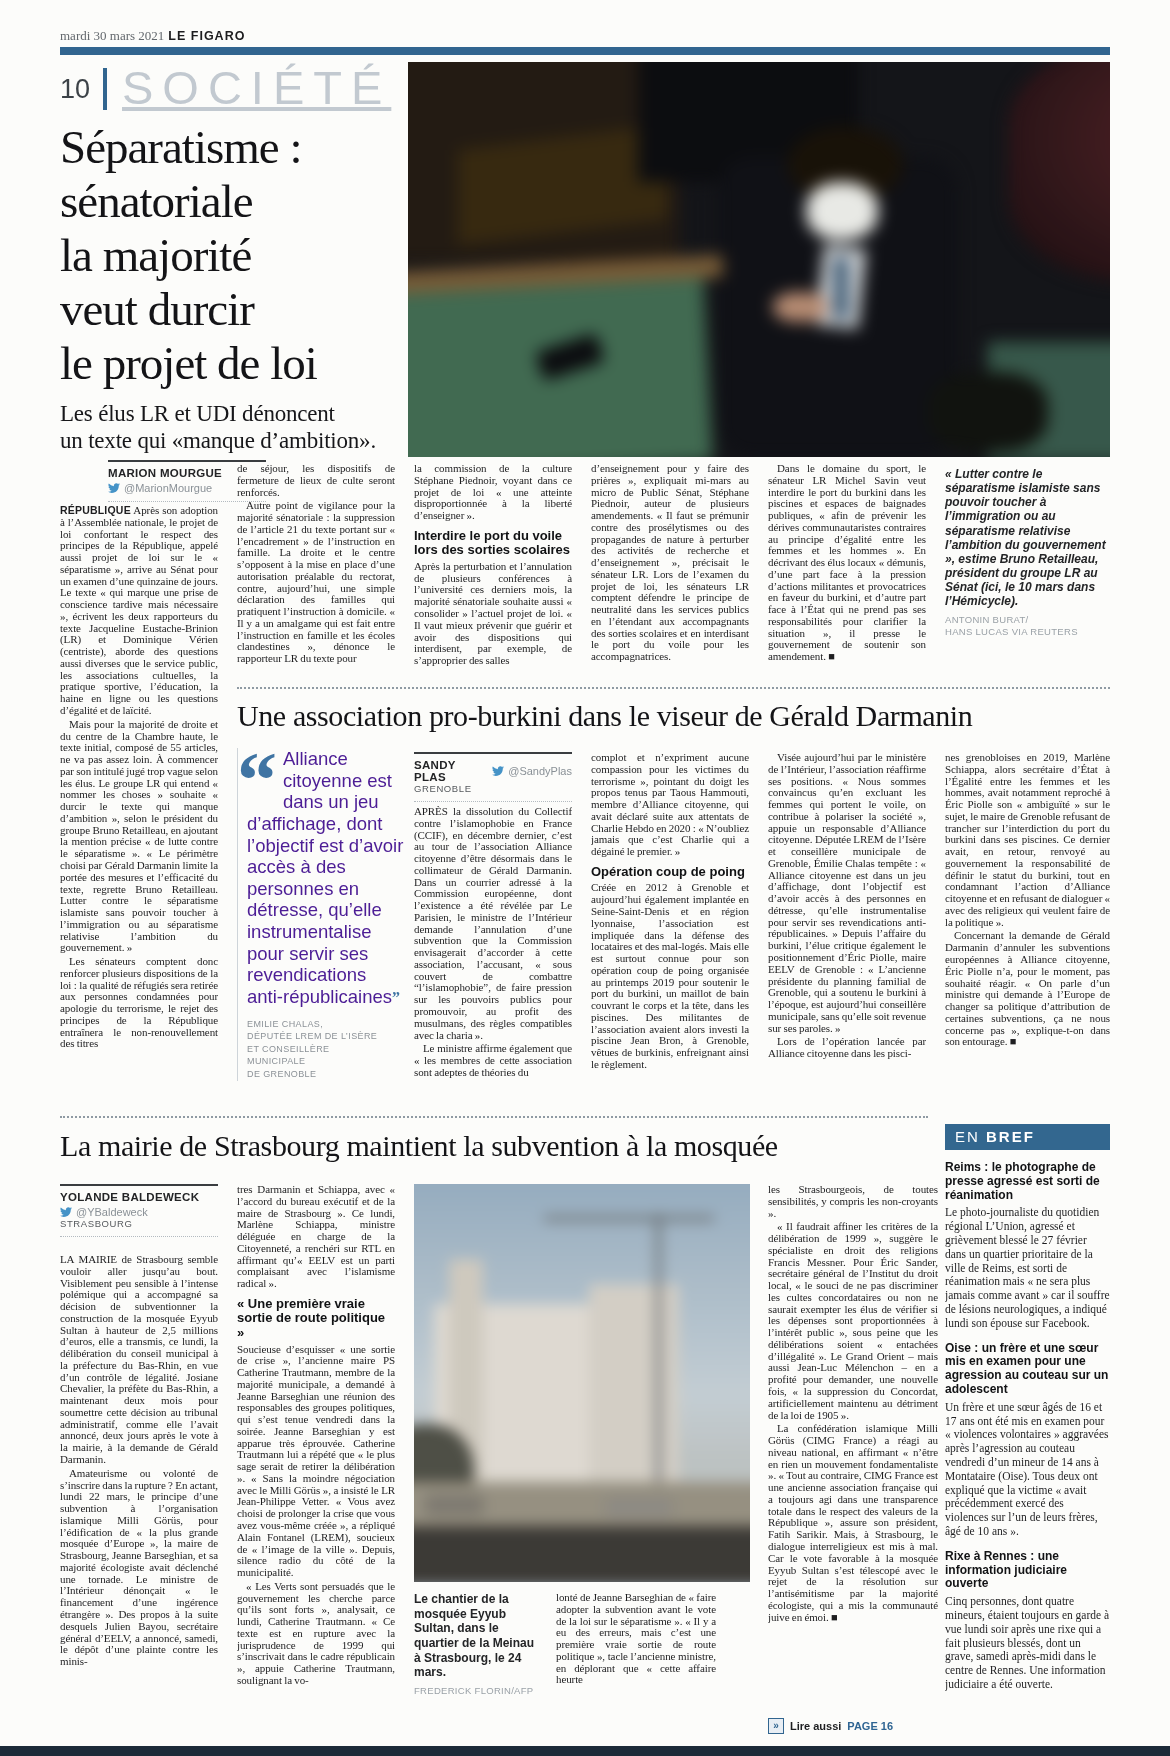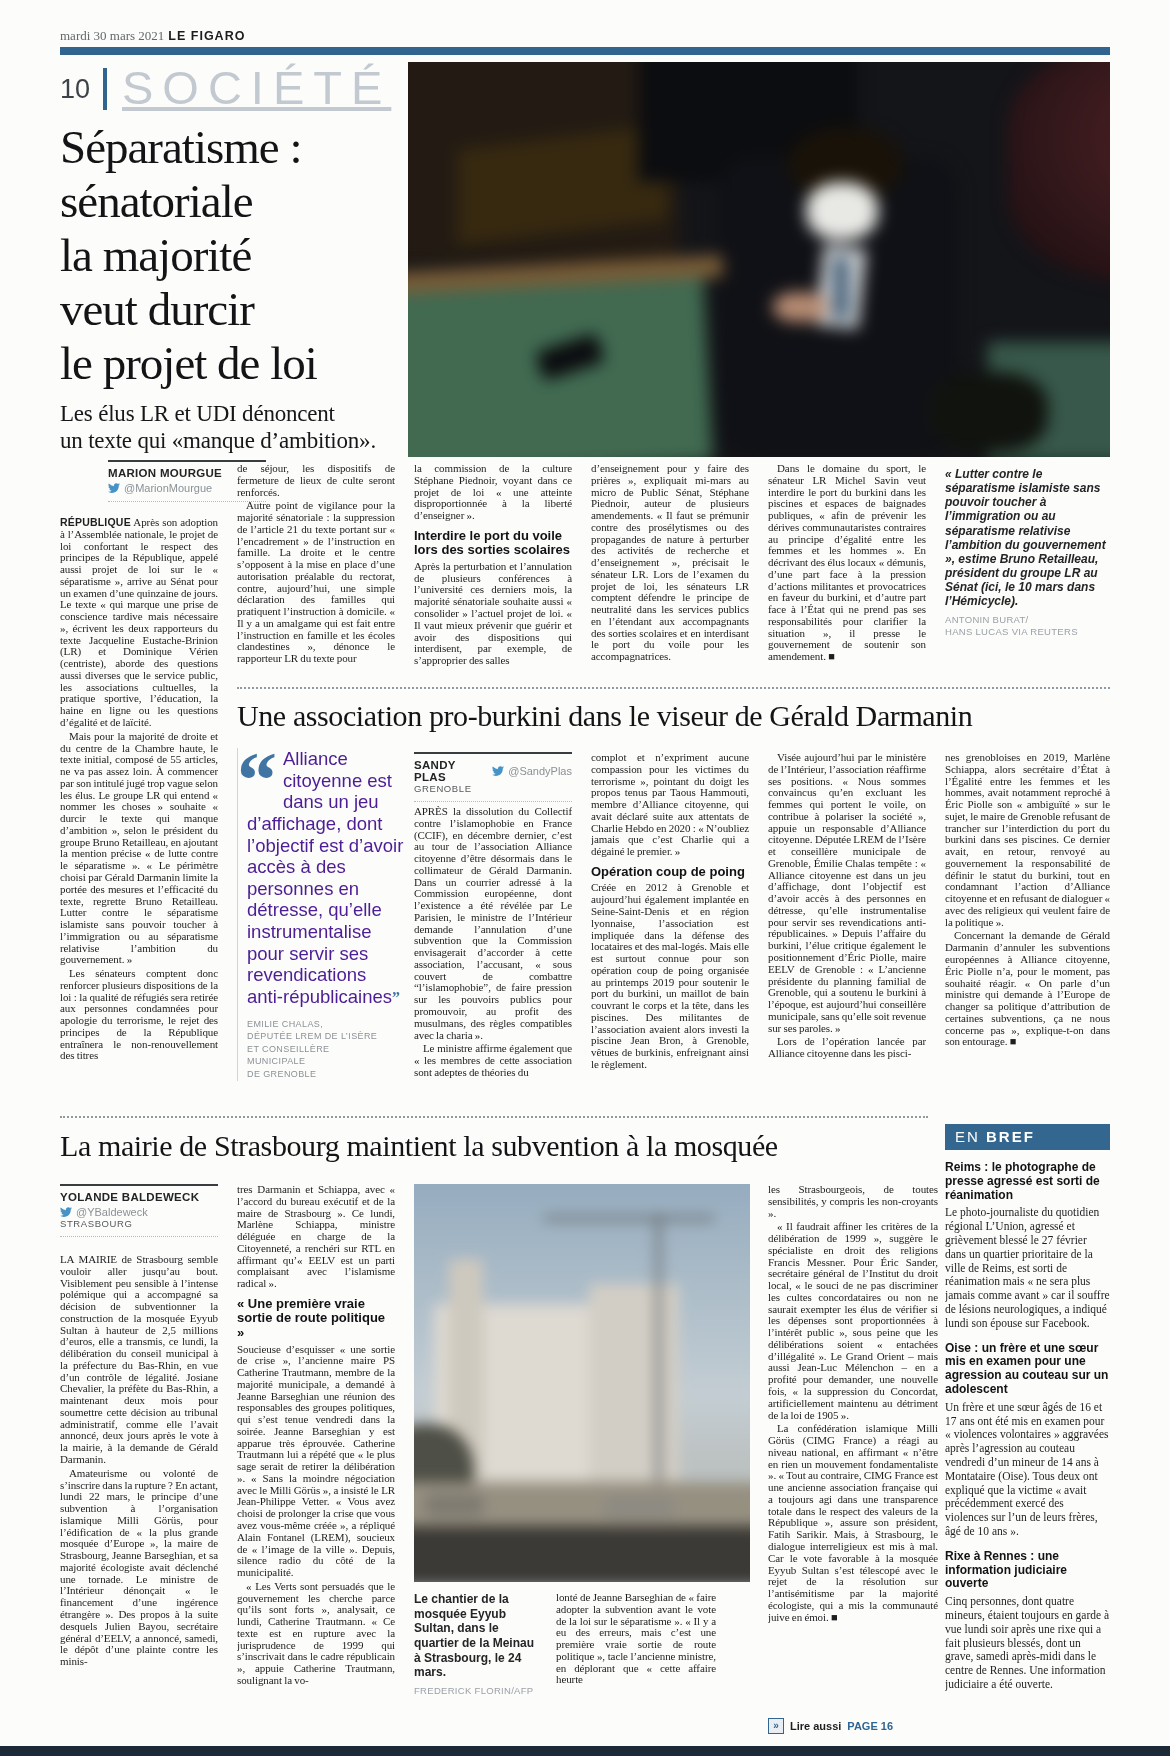--- a/index.html
+++ b/index.html
@@ -109,21 +109,21 @@
   <div class="abs byl" style="left:60px;top:460px;width:158px;margin-left:48px;">
     <div class="byl-name">MARION MOURGUE</div>
     <div class="byl-row">
       <svg class="tw" width="12" height="12" viewBox="0 0 24 24" fill="#4593c7">
           <path d="M23.95 4.57c-.88.39-1.83.65-2.82.77a4.93 4.93 0 0 0 2.16-2.72c-.95.56-2 .96-3.13 1.18A4.92 4.92 0 0 0 16.6 2.3c-2.72 0-4.92 2.2-4.92 4.92 0 .39.04.76.13 1.12A13.98 13.98 0 0 1 1.64 3.16a4.93 4.93 0 0 0 1.52 6.57 4.9 4.9 0 0 1-2.23-.62v.06c0 2.39 1.7 4.38 3.95 4.83a4.96 4.96 0 0 1-2.21.08 4.93 4.93 0 0 0 4.6 3.42A9.87 9.87 0 0 1 0 19.54a13.9 13.9 0 0 0 7.55 2.21c9.05 0 14-7.5 14-13.99v-.63A10 10 0 0 0 24 4.59l-.05-.02z"></path>
         </svg>
       <span class="byl-handle">@MarionMourgue</span>
     </div>
   </div>
 
-  <div class="col" style="left:60px;top:516px;width:158px;height:574px;">
+  <div class="col" style="left:60px;top:504px;width:158px;height:574px;">
     <p class="bp"><b class="kick">RÉPUBLIQUE</b> <span>Après son adoption à l’Assemblée nationale, le projet de loi confortant le respect des principes de la République, appelé aussi projet de loi sur le « séparatisme », arrive au Sénat pour un examen d’une quinzaine de jours. Le texte « qui marque une prise de conscience tardive mais nécessaire », écrivent les deux rapporteurs du texte Jacqueline Eustache-Brinion (LR) et Dominique Vérien (centriste), aborde des questions aussi diverses que le service public, les associations cultuelles, la pratique sportive, l’éducation, la haine en ligne ou les questions d’égalité et de laïcité.</span></p>
     <p class="bp ind">Mais pour la majorité de droite et du centre de la Chambre haute, le texte initial, composé de 55 articles, ne va pas assez loin. À commencer par son intitulé jugé trop vague selon les élus. Le groupe LR qui entend « nommer les choses » souhaite « durcir le texte qui manque d’ambition », selon le président du groupe Bruno Retailleau, en ajoutant la mention précise « de lutte contre le séparatisme ». « Le périmètre choisi par Gérald Darmanin limite la portée des mesures et l’efficacité du texte, regrette Bruno Retailleau. Lutter contre le séparatisme islamiste sans pouvoir toucher à l’immigration ou au séparatisme relativise l’ambition du gouvernement. »</p>
     <p class="bp ind">Les sénateurs comptent donc renforcer plusieurs dispositions de la loi : la qualité de réfugiés sera retirée aux personnes condamnées pour apologie du terrorisme, le rejet des principes de la République entraînera le non-renouvellement des titres</p>
   </div>
   <div class="col" style="left:237px;top:463px;width:158px;height:222px;">
     <p class="bp">de séjour, les dispositifs de fermeture de lieux de culte seront renforcés.</p>
     <p class="bp ind">Autre point de vigilance pour la majorité sénatoriale : la suppression de l’article 21 du texte portant sur « l’encadrement » de l’instruction en famille. La droite et le centre s’opposent à la mise en place d’une autorisation préalable du rectorat, contre, aujourd’hui, une simple déclaration des familles qui pratiquent l’instruction à domicile. « Il y a un amalgame qui est fait entre l’instruction en famille et les écoles clandestines », dénonce le rapporteur LR du texte pour</p>
   </div>
   <div class="col" style="left:414px;top:463px;width:158px;height:222px;">
     <p class="bp">la commission de la culture Stéphane Piednoir, voyant dans ce projet de loi « une atteinte disproportionnée à la liberté d’enseigner ».</p>

